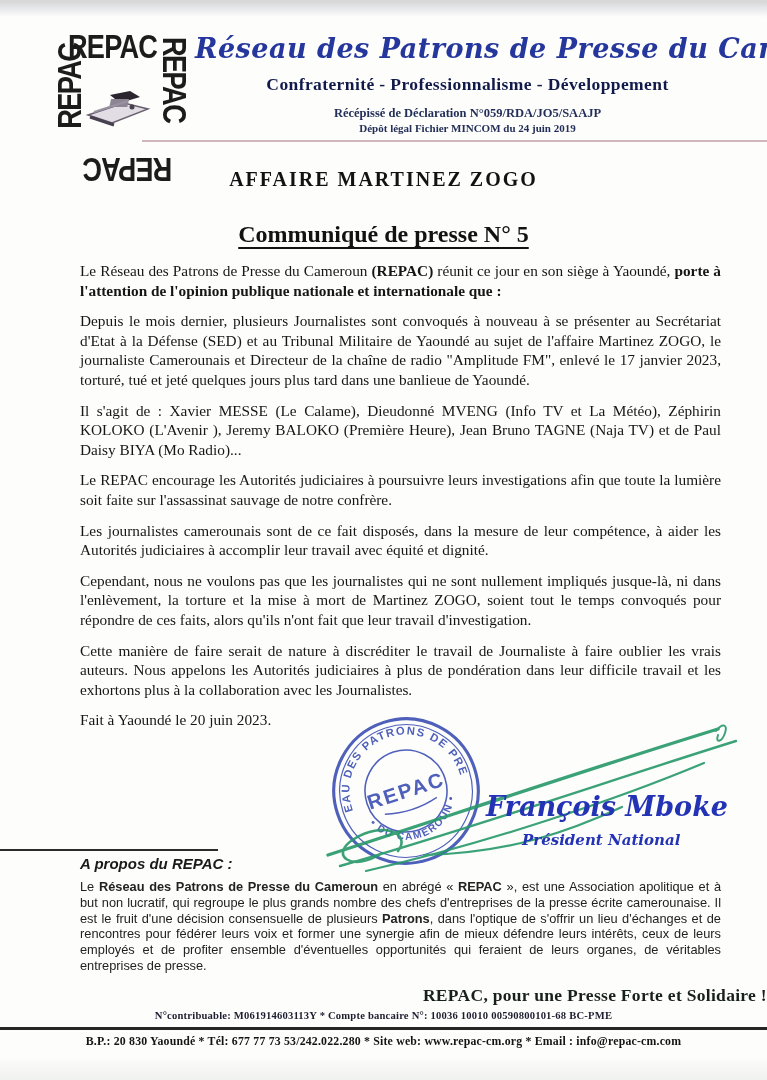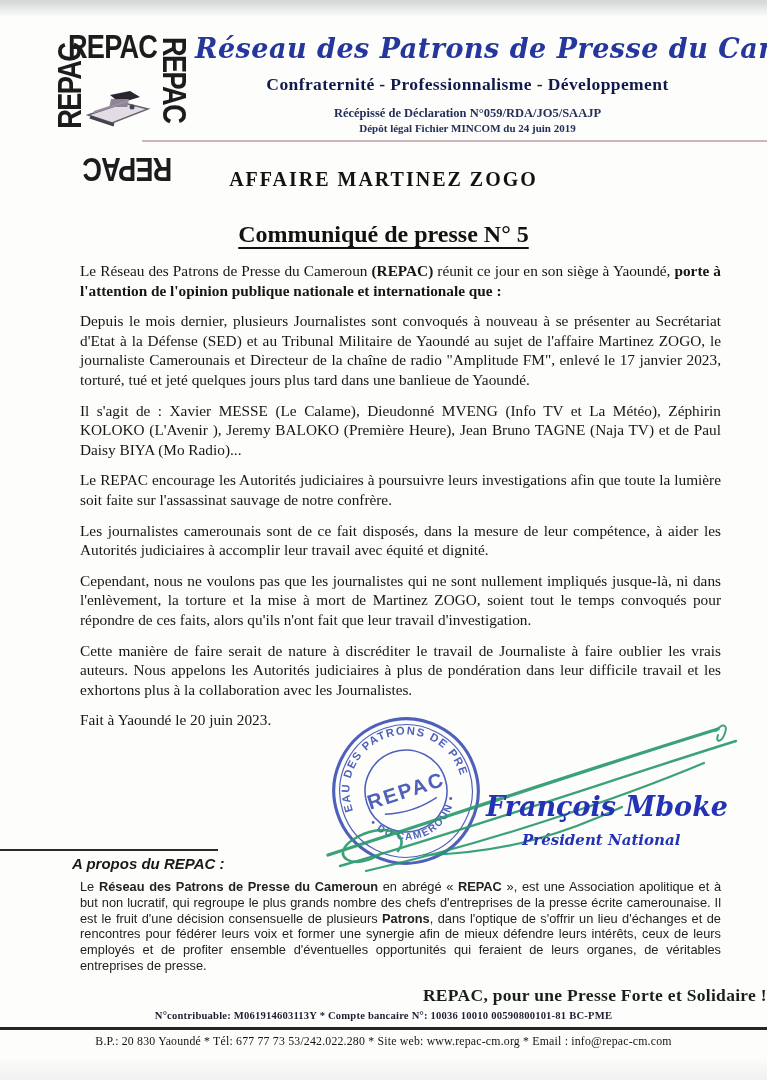--- a/index.html
+++ b/index.html
@@ -52,36 +52,36 @@
   .sig-strokes{position:absolute;left:0;top:0;z-index:3;}
   .signer-name{position:absolute;left:166px;top:88px;z-index:4;
     font-family:"DejaVu Serif",serif;font-style:italic;font-weight:bold;
     font-size:27px;color:#2433b5;white-space:nowrap;}
   .signer-title{position:absolute;left:202px;top:128px;z-index:4;
     font-family:"DejaVu Serif",serif;font-style:italic;font-weight:bold;
     font-size:15px;color:#2433b5;white-space:nowrap;}
 
   
   .about-rule{position:absolute;top:846px;left:0;width:218px;height:2px;background:#2b2b2b;}
-  .about-heading{position:absolute;left:72px;top:852px;
+  .about-heading{position:absolute;left:80px;top:852px;
     font-family:"Liberation Sans",sans-serif;font-weight:bold;font-style:italic;
     font-size:15px;color:#1a1a1a;}
   .about-text{position:absolute;left:80px;top:876px;width:641px;
     font-family:"Liberation Sans",sans-serif;font-size:12.8px;line-height:15.8px;
     text-align:justify;color:#222;font-weight:500;}
   .about-text .b{font-weight:bold;}
 
   
   .slogan{position:absolute;top:982px;left:0;width:100%;text-align:right;
     font-size:17.5px;font-weight:bold;color:#18201a;letter-spacing:.3px;}
   .reg-line{position:absolute;top:1007px;left:0;width:100%;text-align:center;
     font-size:10.6px;font-weight:bold;color:#1d1d30;letter-spacing:.2px;}
   .footer-rule{position:absolute;top:1024px;left:0;right:0;height:2.5px;background:#262626;}
   .contact-line{position:absolute;top:1031px;left:0;width:100%;text-align:center;
-    font-size:11.8px;font-weight:normal;color:#141414;letter-spacing:.2px;}
+    font-size:11.8px;font-weight:bold;color:#141414;letter-spacing:.2px;}
 </style>
 </head>
 <body>
 
 <div class="page">
   <div class="scan-top"></div>
   <div class="scan-bottom"></div>
 
   <div class="logo">
     <span class="w-top">REPAC</span>
@@ -156,16 +156,16 @@
 
     <div class="signer-name">François Mboke</div>
     <div class="signer-title">Président National</div>
   </div>
 
   <div class="about-rule"></div>
   <div class="about-heading">A propos du REPAC :</div>
   <div class="about-text"><span>Le </span><span class="b">Réseau des Patrons de Presse du Cameroun</span><span> en abrégé « </span><span class="b">REPAC</span><span> », est une Association apolitique et à but non lucratif, qui regroupe le plus grands nombre des chefs d'entreprises de la presse écrite camerounaise. Il est le fruit d'une décision consensuelle de plusieurs </span><span class="b">Patrons</span><span>, dans l'optique de s'offrir un lieu d'échanges et de rencontres pour fédérer leurs voix et former une synergie afin de mieux défendre leurs intérêts, ceux de leurs employés et de profiter ensemble d'éventuelles opportunités qui feraient de leurs organes, de véritables entreprises de presse.</span></div>
 
   <div class="slogan">REPAC, pour une Presse Forte et Solidaire !</div>
-  <div class="reg-line">N°contribuable: M061914603113Y * Compte bancaire N°: 10036 10010 00590800101-81 BC-PME</div>
+  <div class="reg-line">N°contribuable: M061914603113Y * Compte bancaire N°: 10036 10010 00590800101-68 BC-PME</div>
   <div class="footer-rule"></div>
   <div class="contact-line">B.P.: 20 830 Yaoundé * Tél: 677 77 73 53/242.022.280 * Site web: www.repac-cm.org * Email : info@repac-cm.com</div>
 </div>
 
 </body></html>

